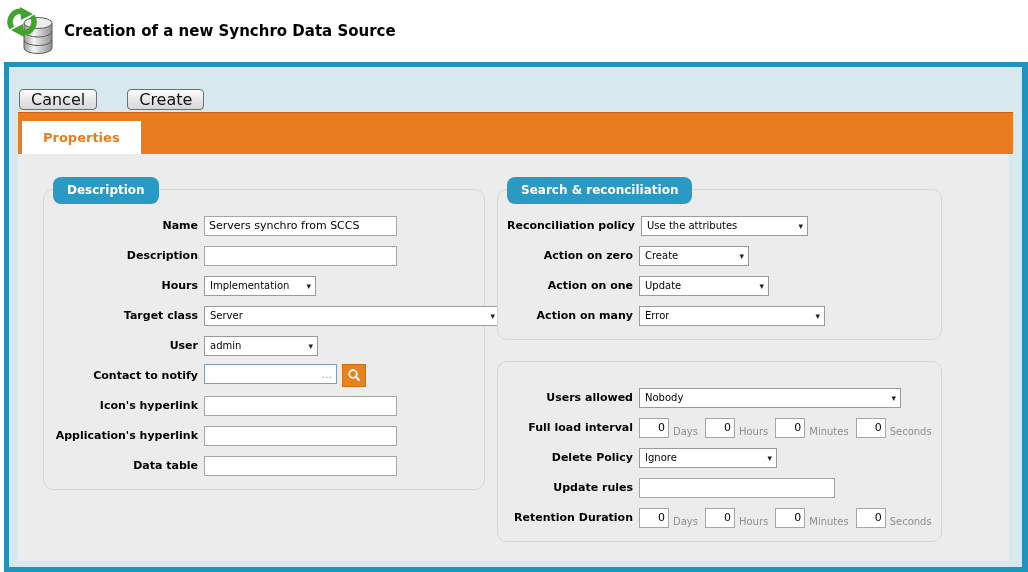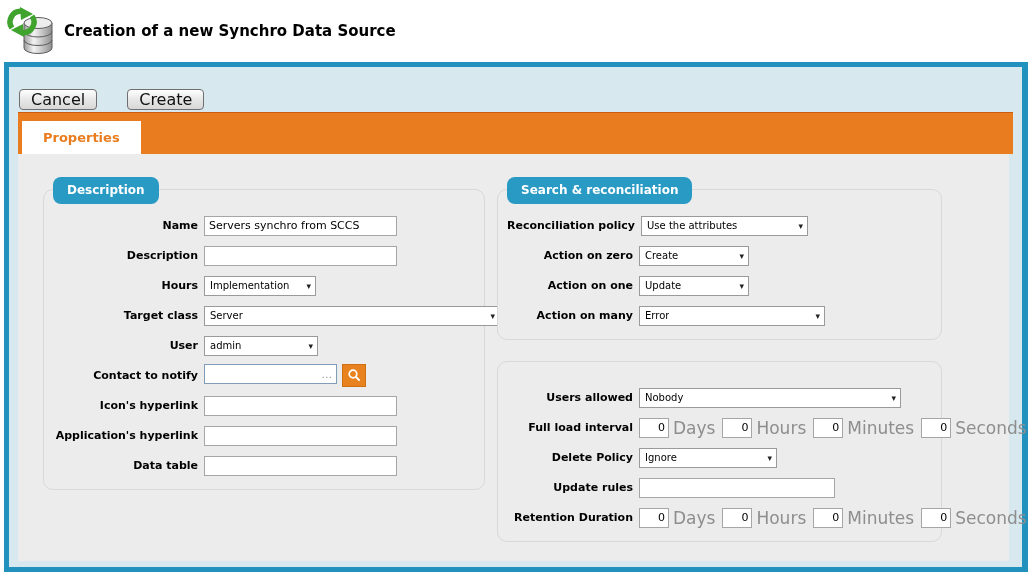--- a/index.html
+++ b/index.html
@@ -52,21 +52,21 @@
   .selarrow { font-size:9px; color:#222; margin-left:6px; flex:0 0 auto; }
 
   .acwrap { position:relative; display:inline-flex; align-items:center; }
   .ac { border:1px solid #7f9db9; padding-right:18px; }
   .dots { position:absolute; right:5px; color:#9a9a9a; font-size:11px; pointer-events:none; }
   .magbtn { width:24px; height:23px; margin-left:5px; background:#e8821e; border:1px solid #d06f10;
             display:inline-flex; align-items:center; justify-content:center; cursor:pointer; }
 
   .num { width:30px; height:20px; border:1px solid #a6a6a6; background:#fff; text-align:right;
          font-family:"DejaVu Sans",sans-serif; font-size:11px; padding:0 3px; }
-  .unit { color:#8e8e8e; font-size:17px; margin:0 7px 0 4px; white-space:nowrap; }
+  .unit { color:#8e8e8e; font-size:10px; margin:8px 7px 0 4px; white-space:nowrap; }
 </style>
 </head>
 <body>
 
 <div class="hdr">
   <svg width="46" height="50" viewBox="0 0 46 50">
     <defs>
       <linearGradient id="cylg" x1="0" y1="0" x2="1" y2="0">
         <stop offset="0" stop-color="#9c9c9c"></stop>
           <stop offset="0.35" stop-color="#f4f4f4"></stop>
@@ -222,21 +222,21 @@
                   <span class="selval">Create</span>
                   <span class="selarrow">▾</span>
                 </div>
               </div>
             </div>
             <div class="row">
               <div class="lbl" style="flex-basis: 126px;">
                 <span>Action on one</span>
               </div>
               <div class="ctrl">
-                <div class="sel" style="width: 110px;">
+                <div class="sel" style="width: 130px;">
                   <span class="selval">Update</span>
                   <span class="selarrow">▾</span>
                 </div>
               </div>
             </div>
             <div class="row">
               <div class="lbl" style="flex-basis: 126px;">
                 <span>Action on many</span>
               </div>
               <div class="ctrl">

